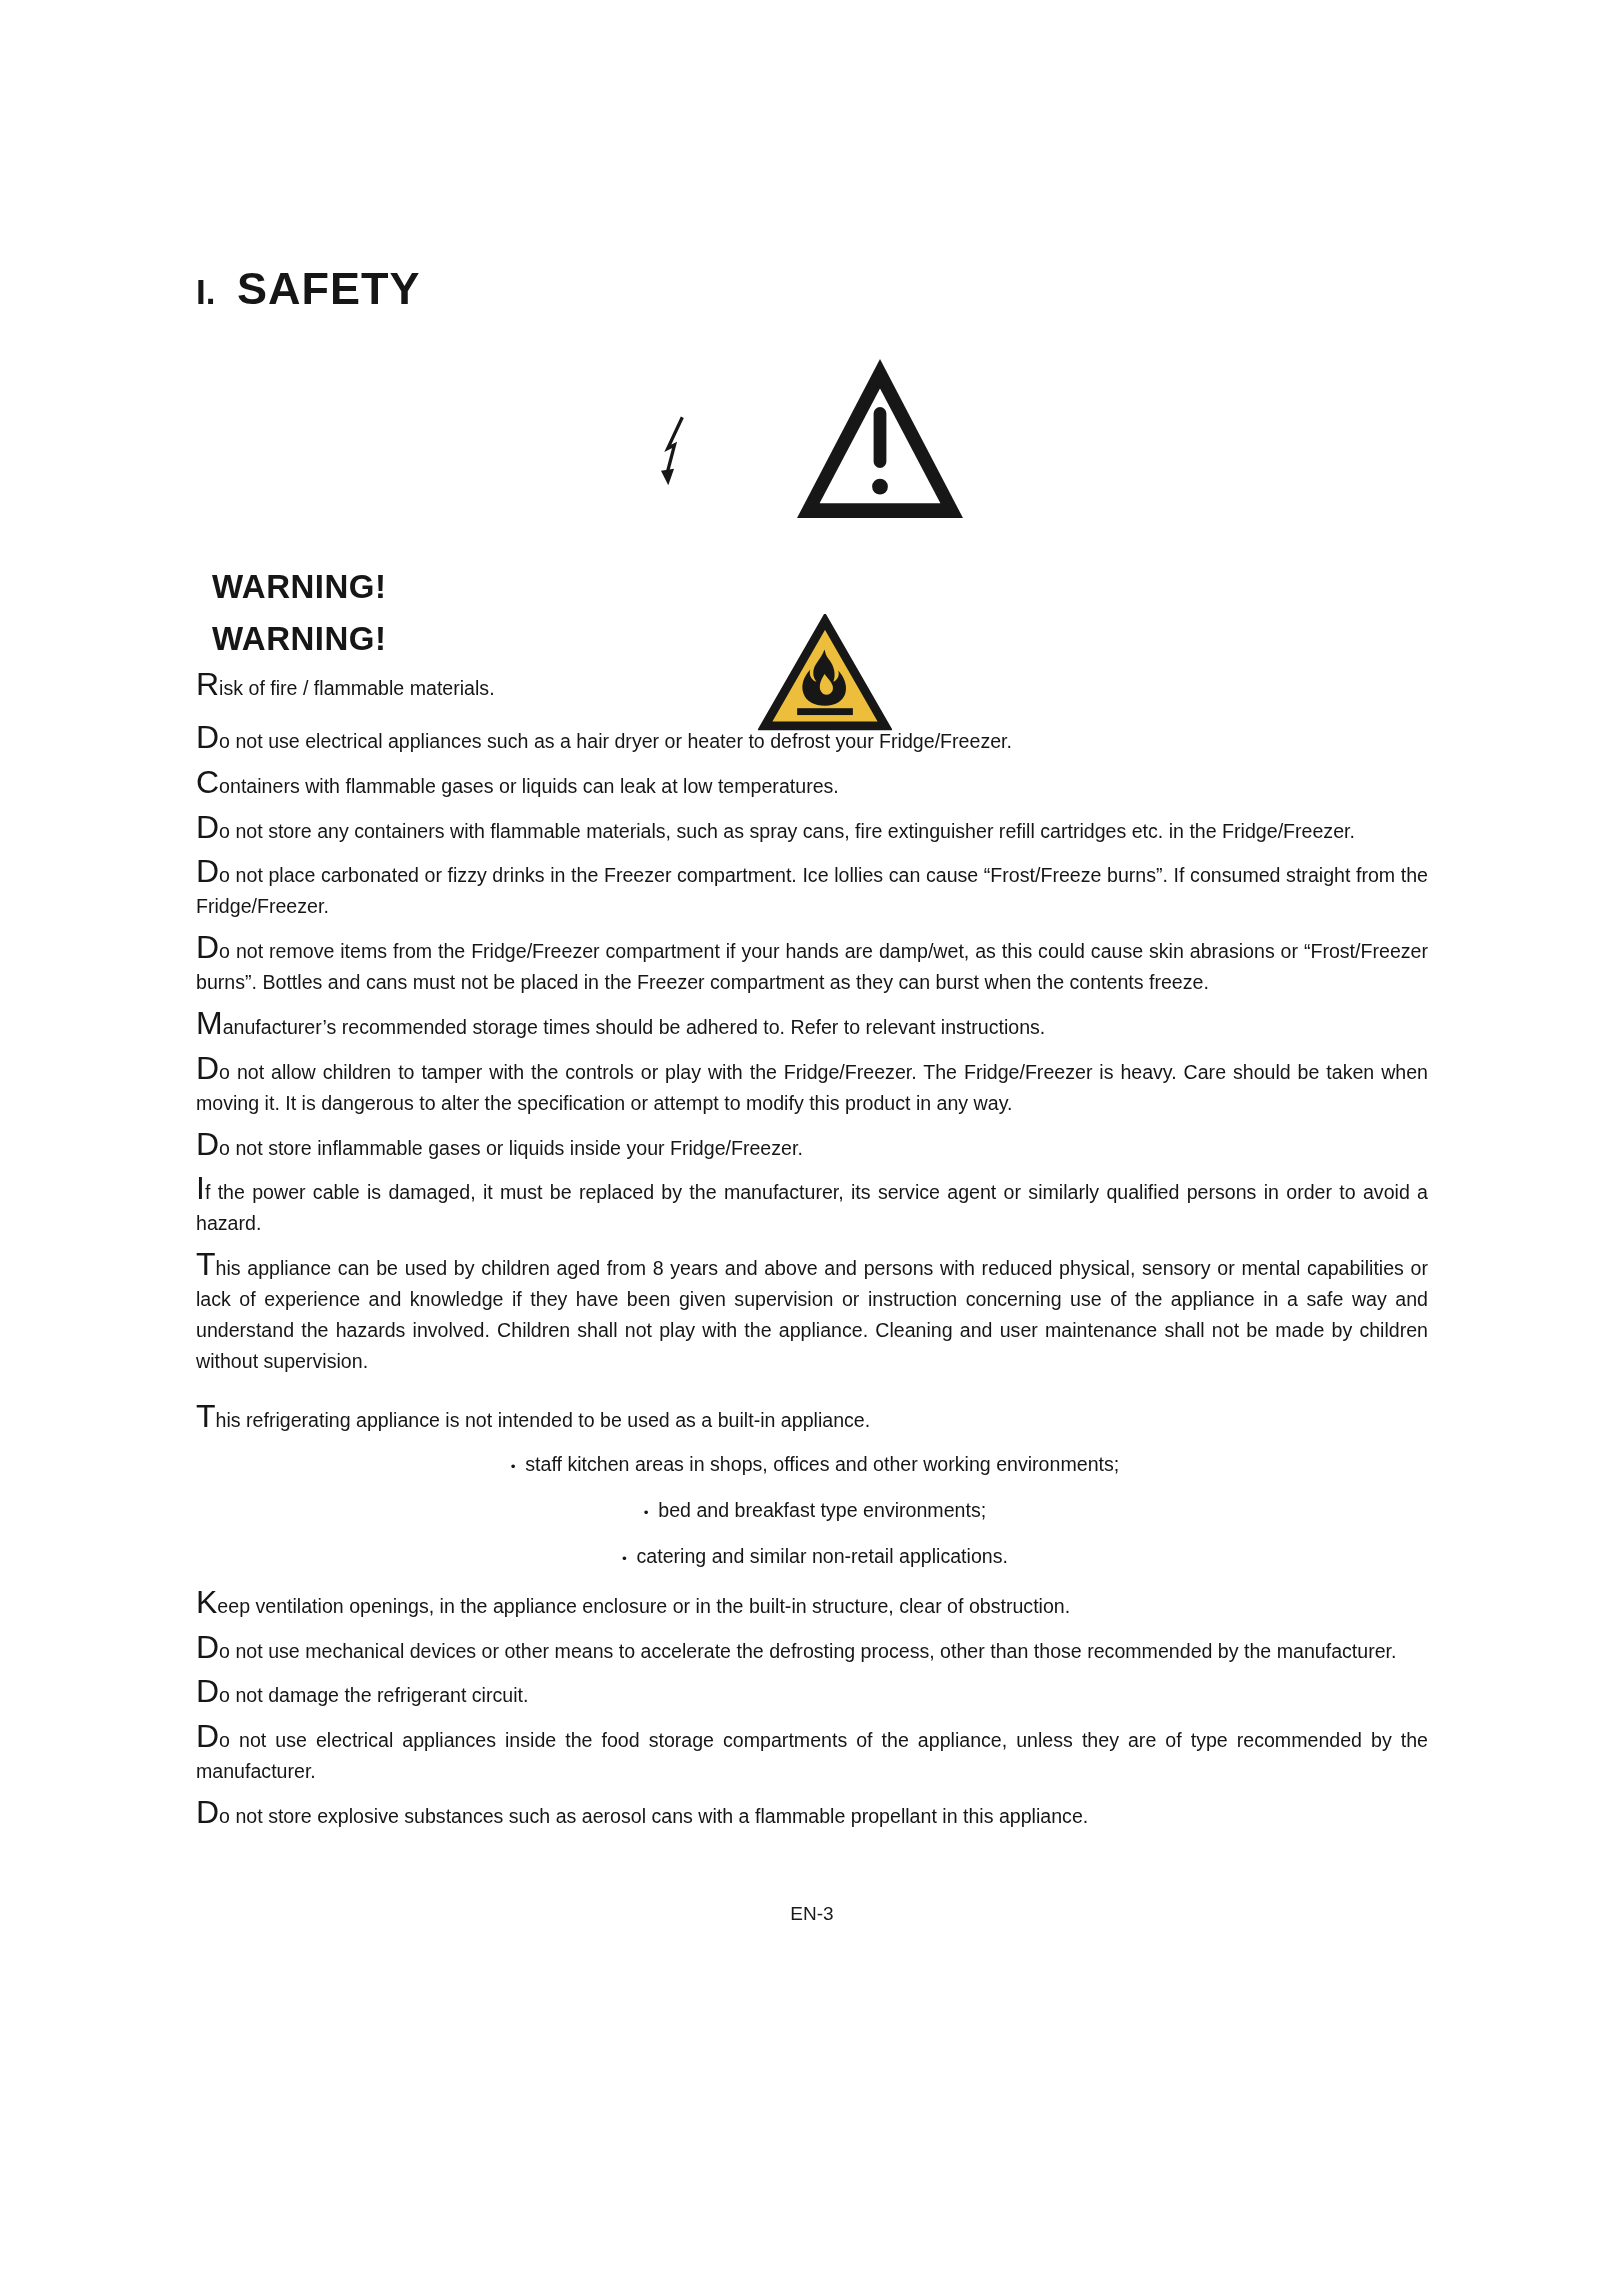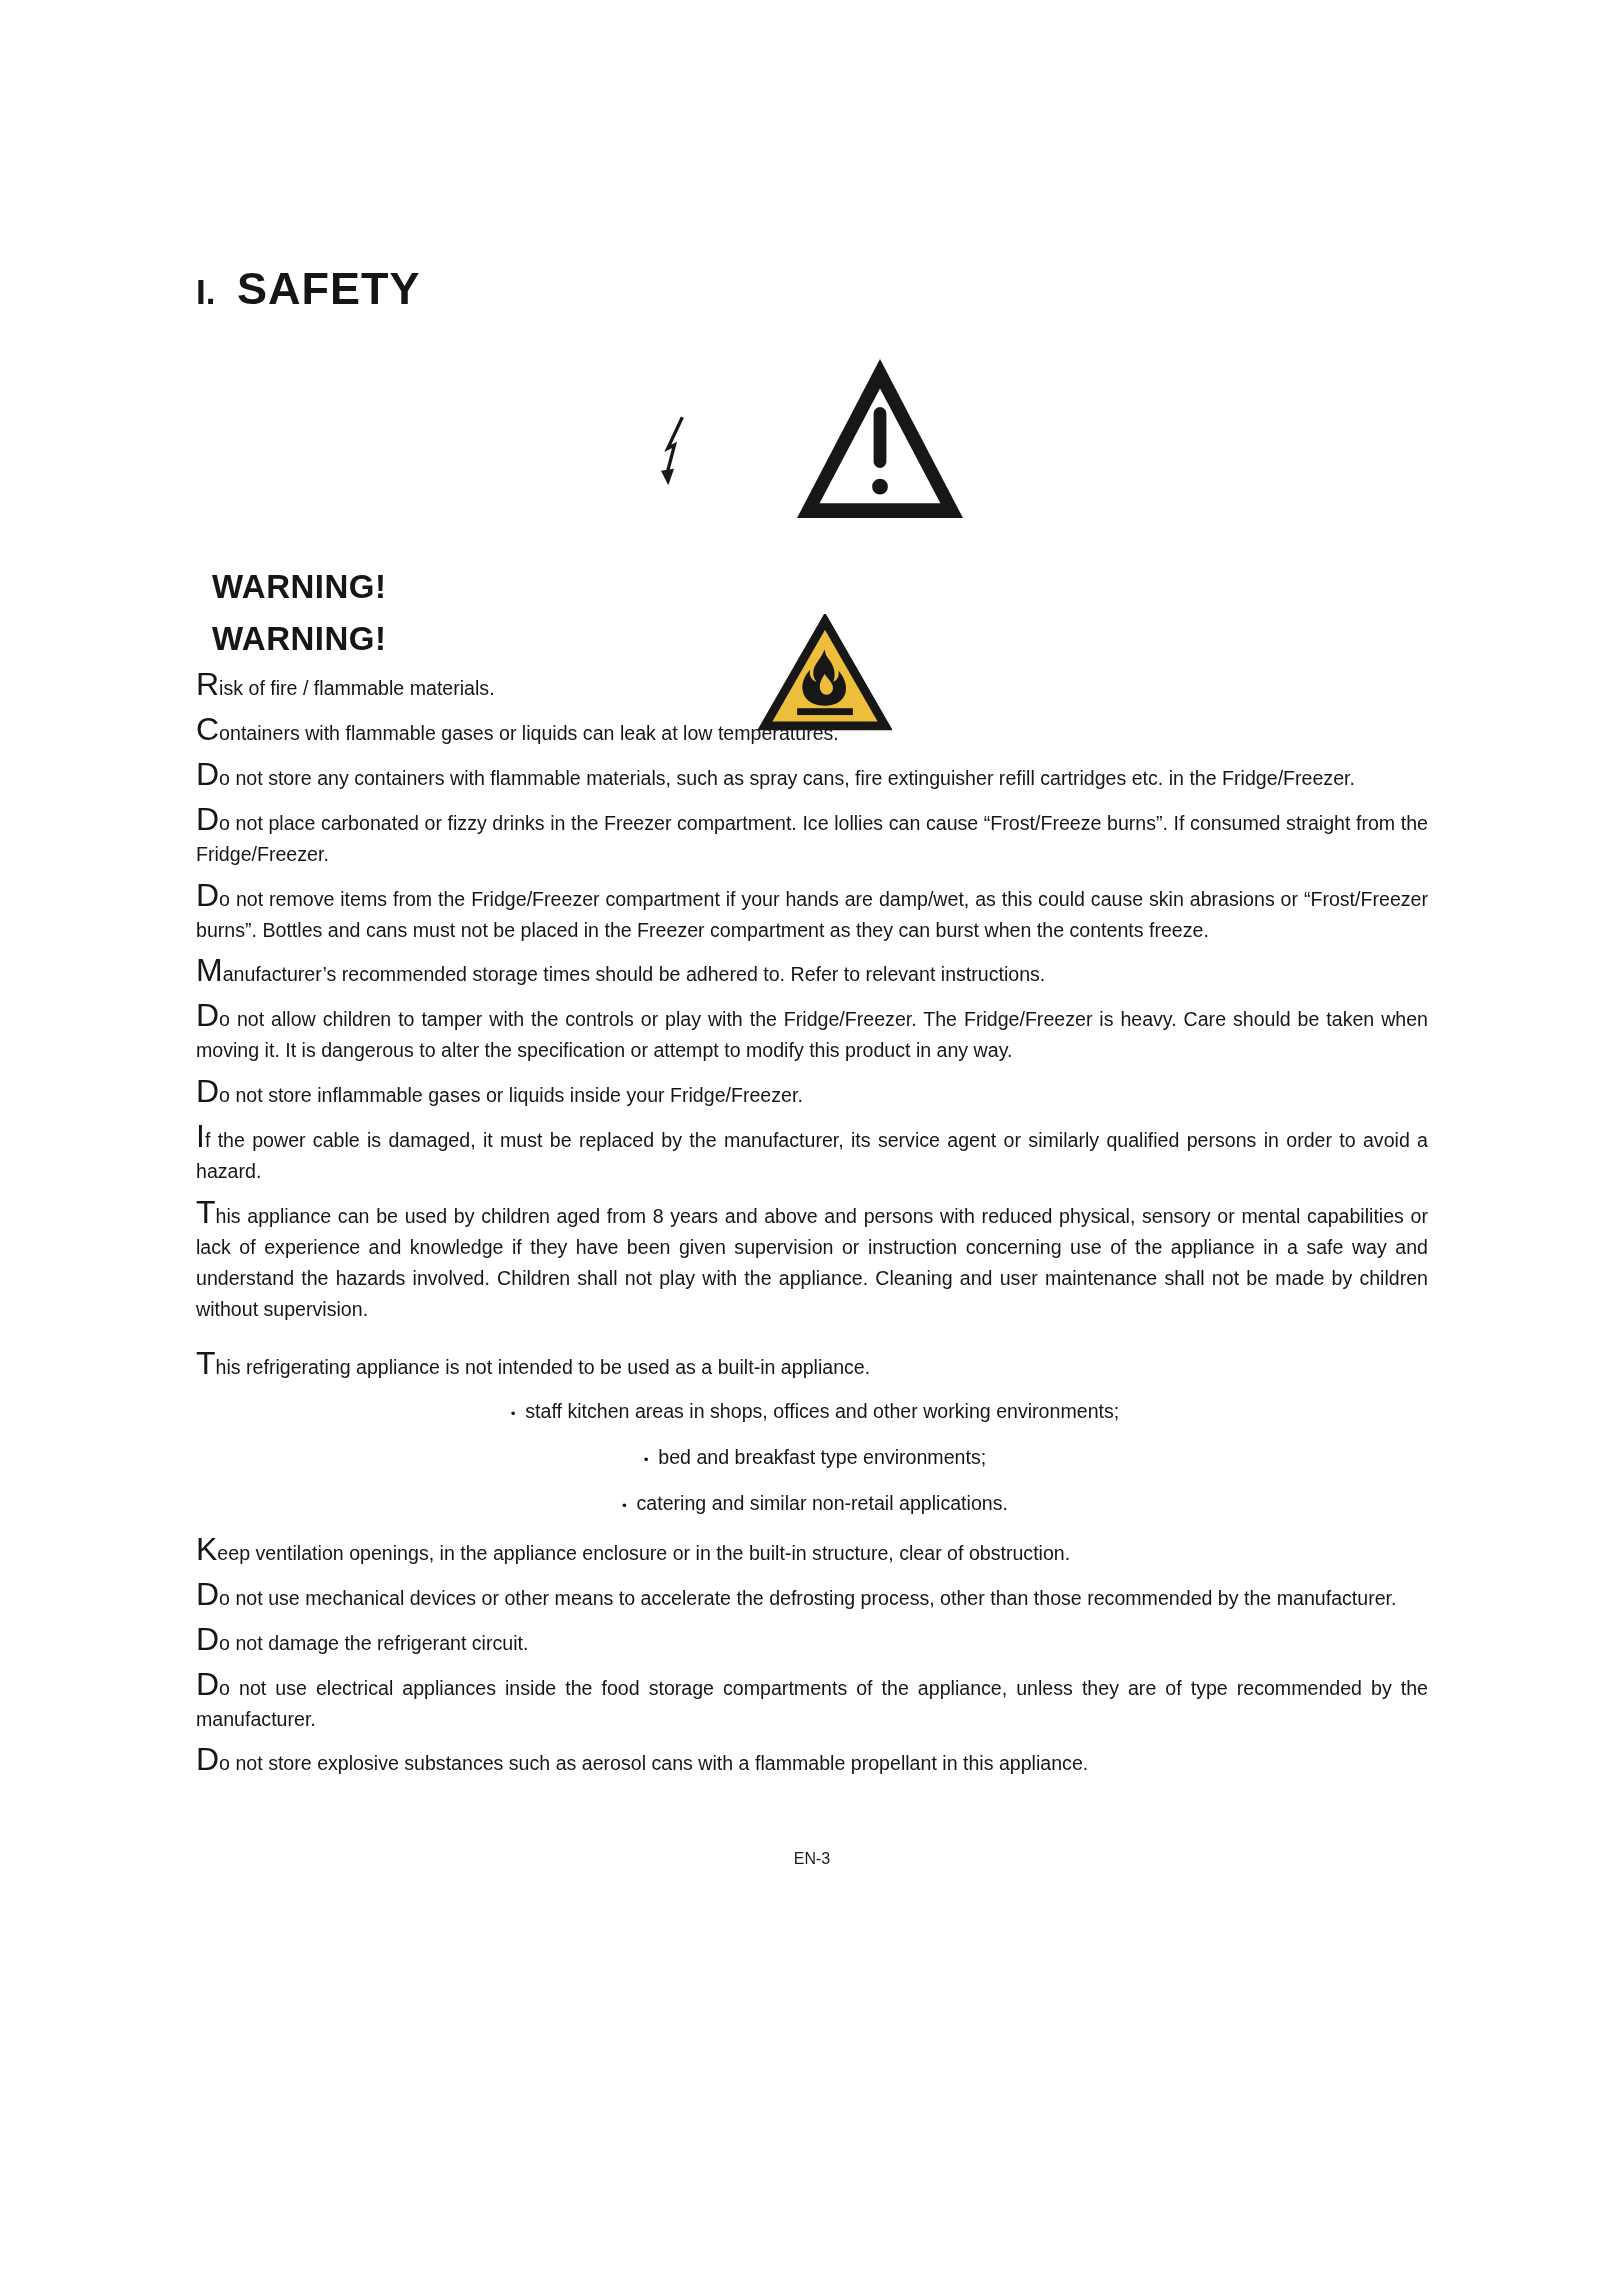--- a/index.html
+++ b/index.html
@@ -33,21 +33,21 @@
   .para.first{margin-top:17.6px;}
   .para.spaced{margin-top:23.5px;}
   .lead{font-size:32px;line-height:31px;}
   .bullet{font-size:19.6px;line-height:31px;margin:13px;padding-left:5.9px;text-align:center;}
   .bullet .dot{font-size:13.7px;margin-right:9.8px;}
   
   .warning2-wrap{position:relative;margin-top:13.7px;}
   .icon-fire{position:absolute;left:562px;top:-5.9px;}
   .risk-para{margin-top:11.8px;}
   
-  .footer{margin-top:71px;text-align:center;font-size:16px;color:#1a1a1a;}
+  .footer{margin-top:71px;text-align:center;font-size:19px;color:#1a1a1a;}
 </style>
 </head>
 <body>
 
 <div class="page">
 
   <div class="title-row">
     <span class="title-num">I.</span>
     <span class="title-text">SAFETY</span>
   </div>
@@ -78,20 +78,21 @@
         <path d="M68 36 C64 47 56.5 51 56.5 60 C56.5 65.5 60 69 60 69 C55 68 51.5 62 53.5 56.5 C46.5 64 43.5 73 46.5 81 C49.5 89.5 58 93.5 68.5 93.5 C79.5 93.5 87.5 88.5 89.5 80 C91.5 72 87.5 63.5 82 57.5 C84 63.5 80 68 77 69 C80 62 78 52.5 72 45.5 C69.5 42.5 68.8 39 68 36 Z" fill="#171717"></path>
         <path d="M68 61 C64 67.5 61.5 74 64.5 79 C67.5 84 74 83 76.3 77.8 C78.4 71.5 72 66.5 68 61 Z" fill="#EDBE3B"></path>
         <rect x="40" y="96" width="57" height="7" fill="#171717"></rect>
       </svg>
     </span>
     <h2 class="warning-h" style="margin-top:0">WARNING!</h2>
     <p class="para risk-para"><span class="lead">R</span><span>isk of fire / flammable materials.</span></p>
   </div>
 
   <div id="tips-list">
+      <p class="para first"><span class="lead">D</span><span>o not use electrical appliances such as a hair dryer or heater to defrost your Fridge/Freezer.</span></p>
       <p class="para"><span class="lead">C</span><span>ontainers with flammable gases or liquids can leak at low temperatures.</span></p>
       <p class="para"><span class="lead">D</span><span>o not store any containers with flammable materials, such as spray cans, fire extinguisher refill cartridges etc. in the Fridge/Freezer.</span></p>
       <p class="para"><span class="lead">D</span><span>o not place carbonated or fizzy drinks in the Freezer compartment. Ice lollies can cause “Frost/Freeze burns”. If consumed straight from the Fridge/Freezer.</span></p>
       <p class="para"><span class="lead">D</span><span>o not remove items from the Fridge/Freezer compartment if your hands are damp/wet, as this could cause skin abrasions or “Frost/Freezer burns”. Bottles and cans must not be placed in the Freezer compartment as they can burst when the contents freeze.</span></p>
       <p class="para"><span class="lead">M</span><span>anufacturer’s recommended storage times should be adhered to. Refer to relevant instructions.</span></p>
       <p class="para"><span class="lead">D</span><span>o not allow children to tamper with the controls or play with the Fridge/Freezer. The Fridge/Freezer is heavy. Care should be taken when moving it. It is dangerous to alter the specification or attempt to modify this product in any way.</span></p>
       <p class="para"><span class="lead">D</span><span>o not store inflammable gases or liquids inside your Fridge/Freezer.</span></p>
       <p class="para"><span class="lead">I</span><span>f the power cable is damaged, it must be replaced by the manufacturer, its service agent or similarly qualified persons in order to avoid a hazard.</span></p>
       <p class="para"><span class="lead">T</span><span>his appliance can be used by children aged from 8 years and above and persons with reduced physical, sensory or mental capabilities or lack of experience and knowledge if they have been given supervision or instruction concerning use of the appliance in a safe way and understand the hazards involved. Children shall not play with the appliance. Cleaning and user maintenance shall not be made by children without supervision.</span></p>
       <p class="para spaced"><span class="lead">T</span><span>his refrigerating appliance is not intended to be used as a built-in appliance.</span></p>

